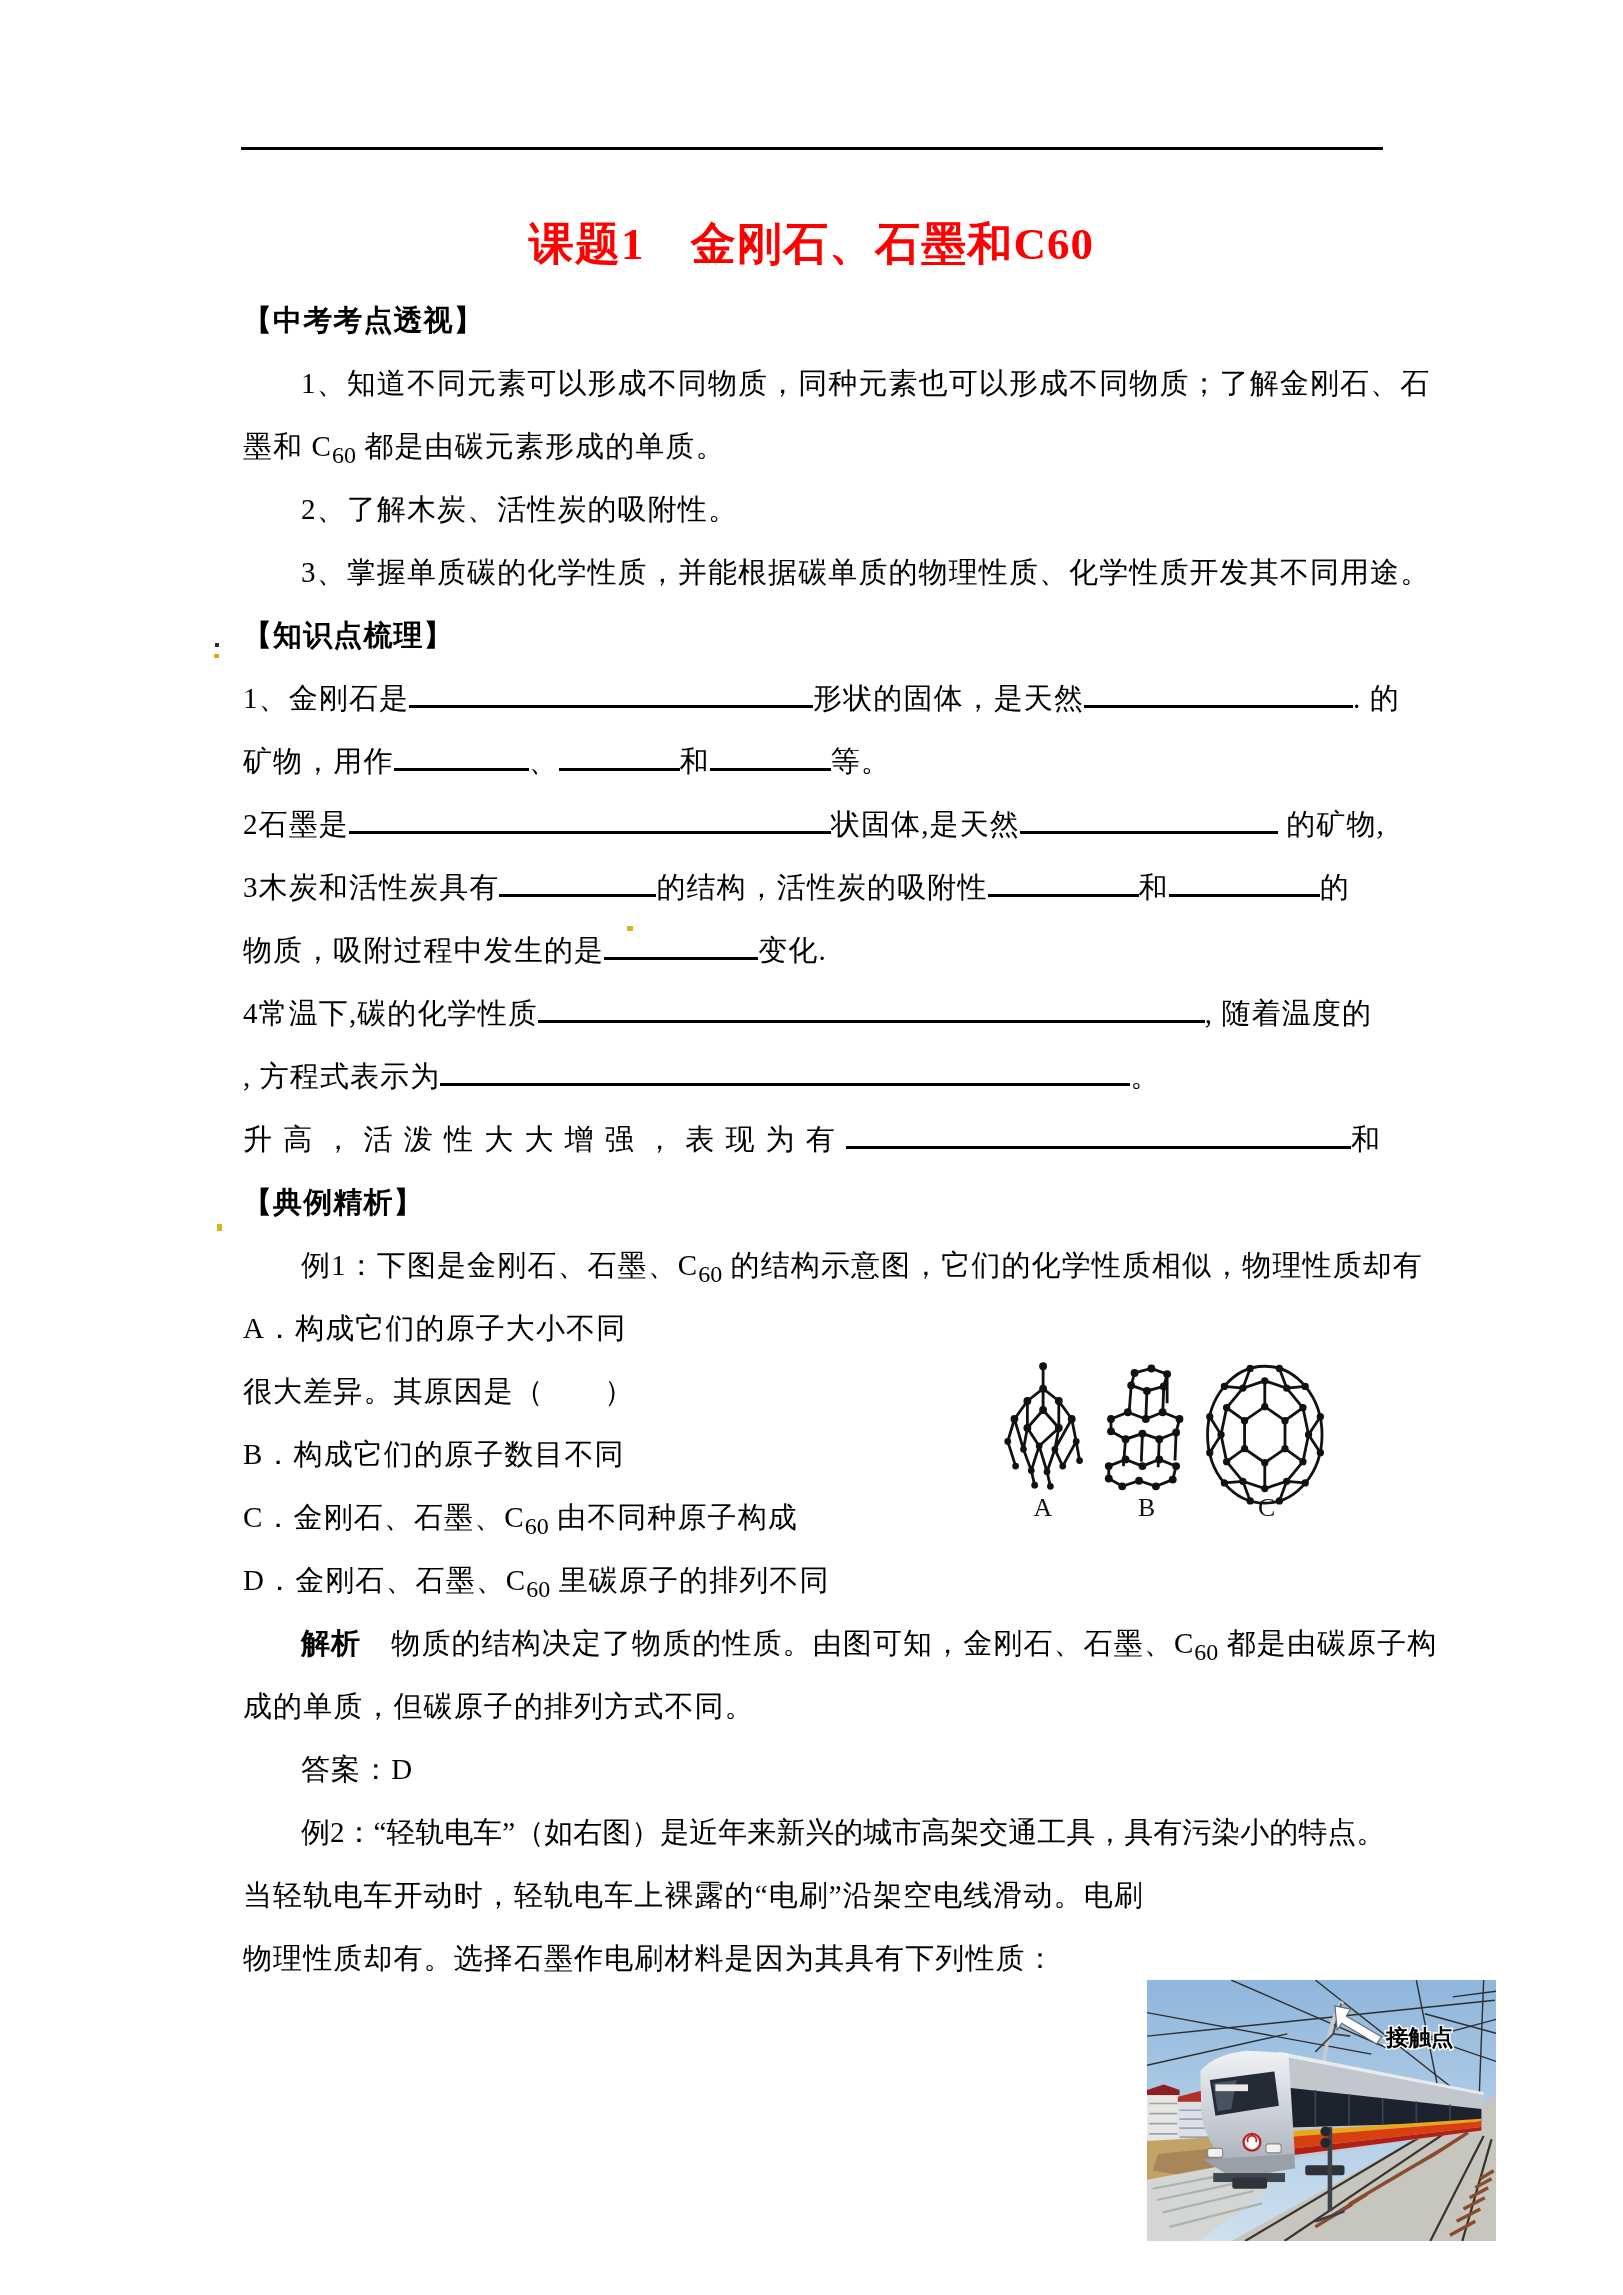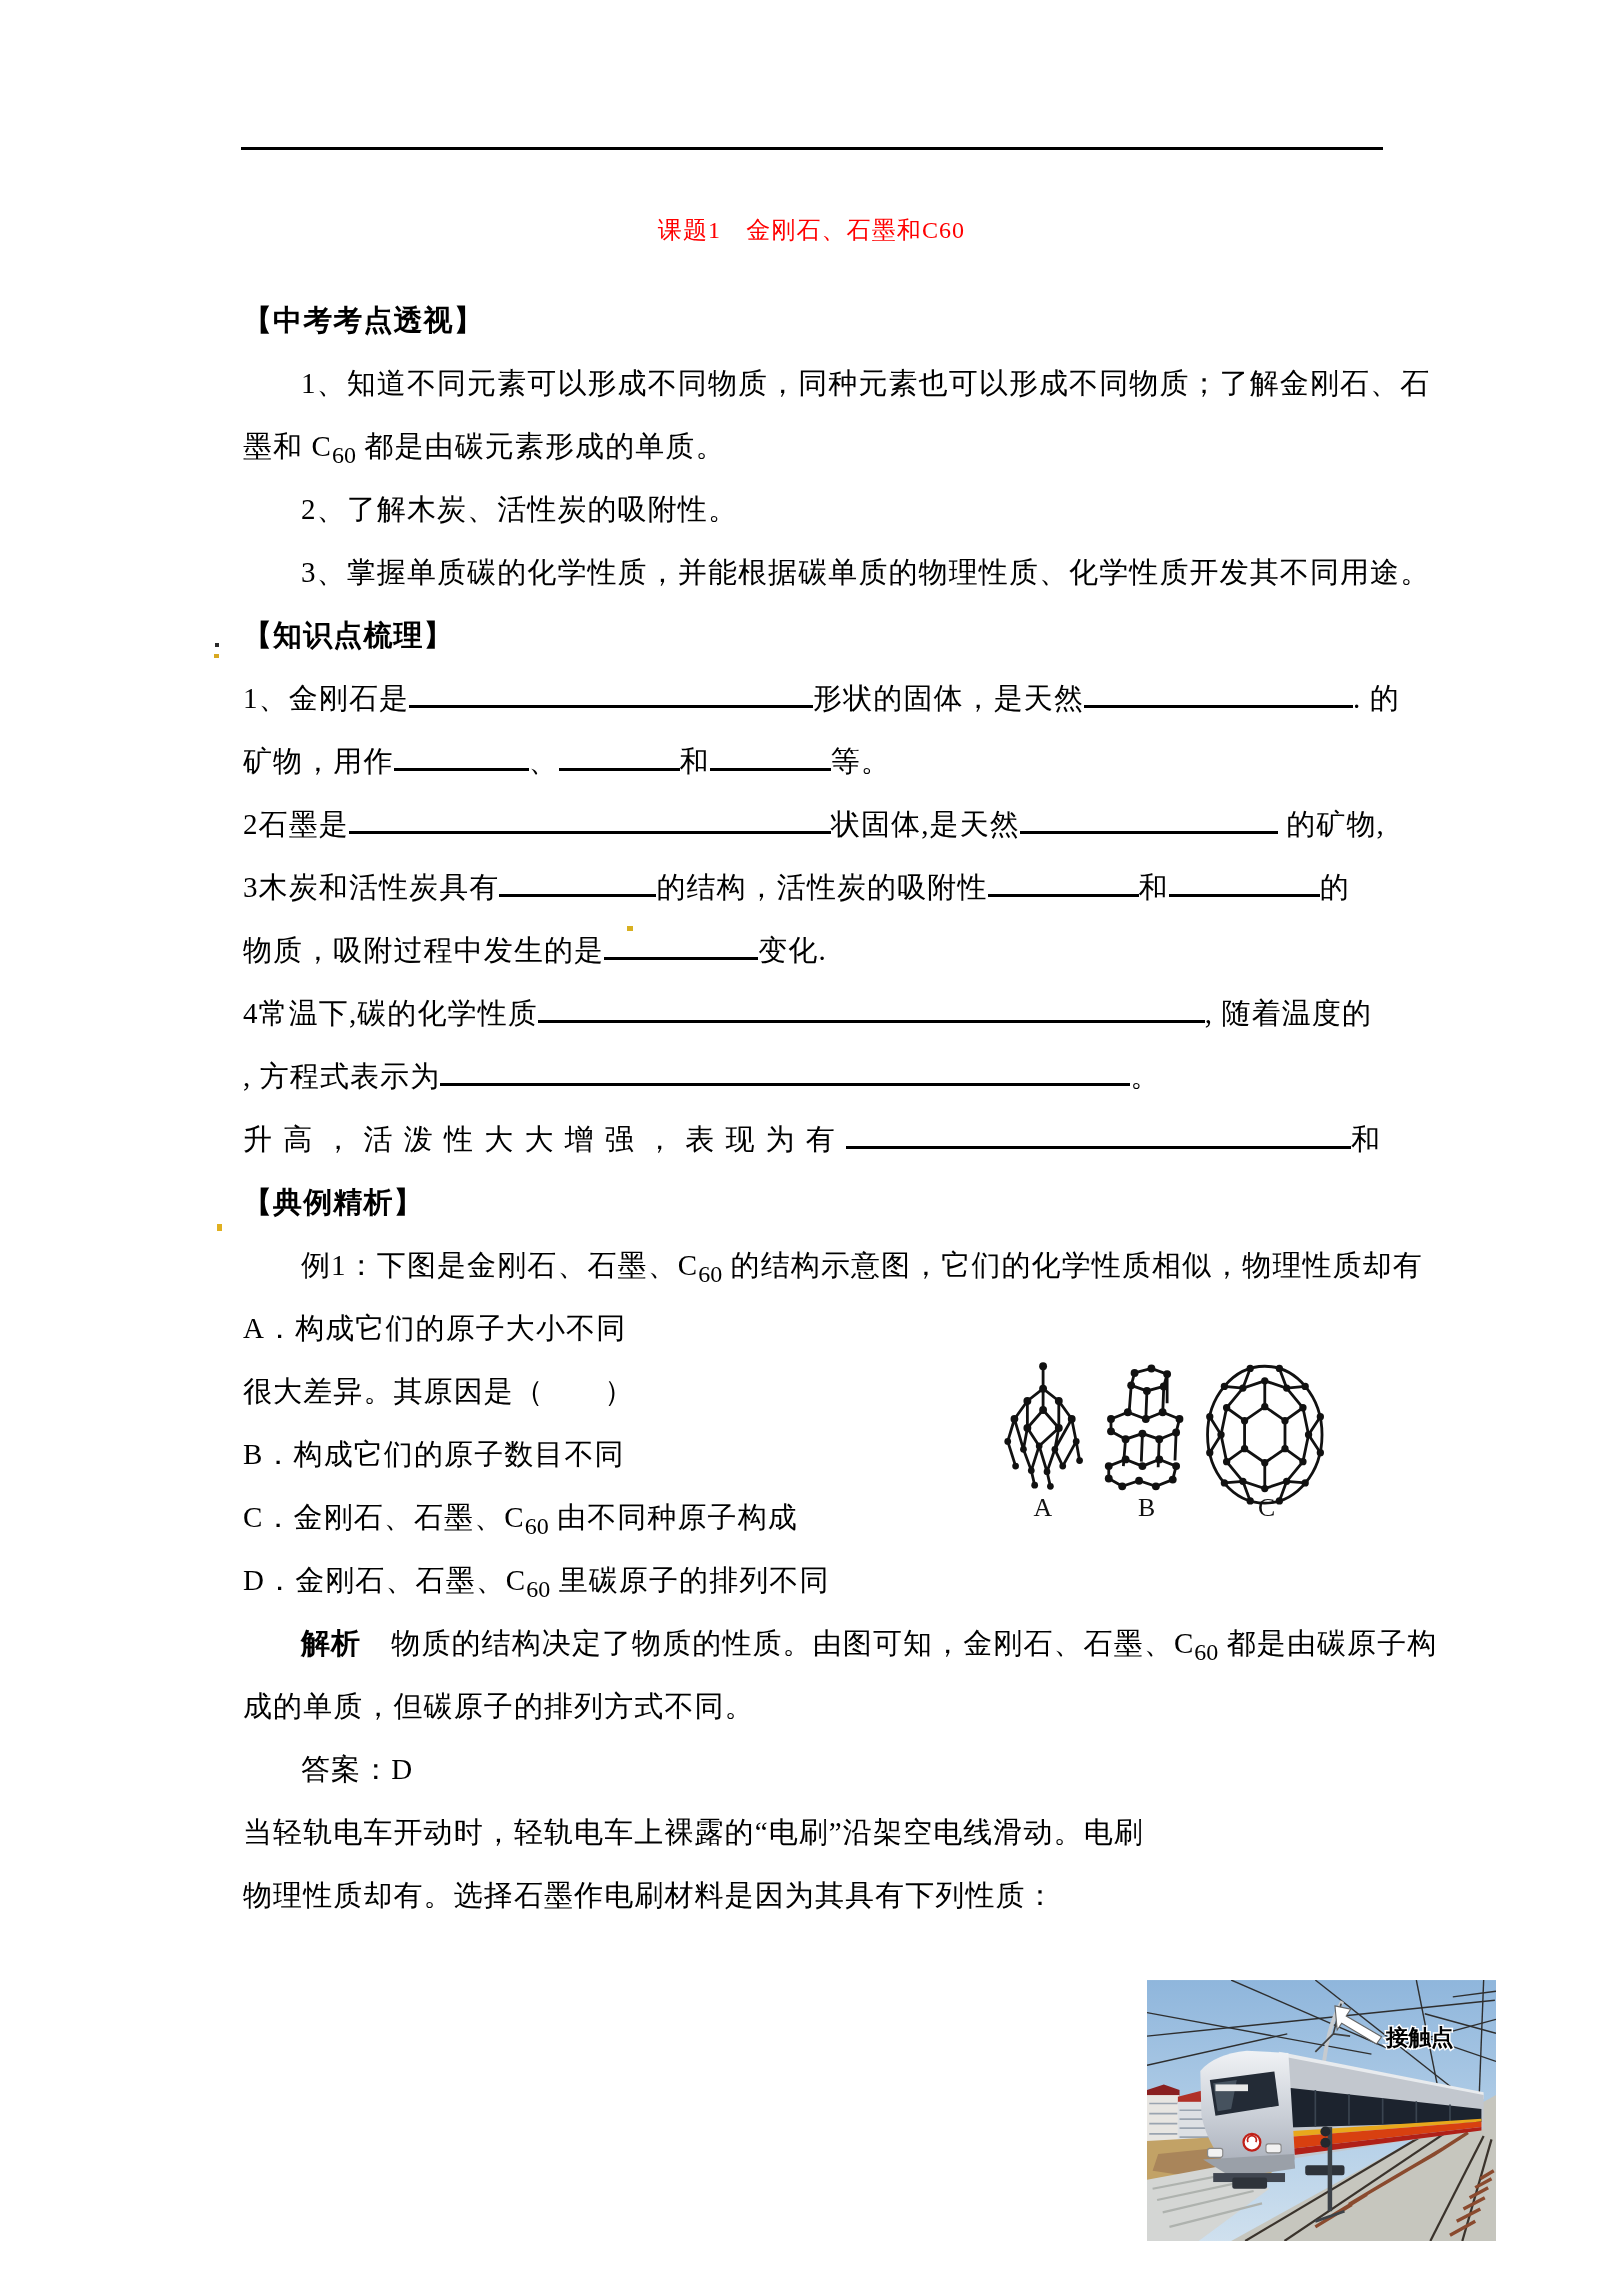--- a/index.html
+++ b/index.html
@@ -1,20 +1,20 @@
 <!DOCTYPE html>
 <html style="font-size:9px"><head>
 <meta charset="utf-8">
 <style>
   html,body{margin:0;padding:0;background:#888;}
   .page{position:relative;width:1623px;height:2295px;background:#ffffff;overflow:hidden;
         font-family:"Liberation Serif","DejaVu Serif",serif;color:#000;}
   .rule{position:absolute;left:241px;top:147px;width:1142px;height:3.4px;background:#000;}
   .title{position:absolute;left:0;top:214px;width:1623px;text-align:center;
-         font-size:24px;font-weight:normal;letter-spacing:1.1px;}
+         font-size:45px;font-weight:bold;letter-spacing:1.1px;}
   .content{position:absolute;left:243px;top:289px;width:1229px;font-size:29px;
            line-height:63px;letter-spacing:1.1px;}
   .line{height:63px;white-space:nowrap;font-family:Liberation Serif, serif;}
   .bold{font-weight:bold;}
   .sub{font-size:24px;vertical-align:-6.7px;letter-spacing:0;}
   .blank{display:inline-block;border-bottom:3.4px solid #000;height:0.82em;}
   .mark{position:absolute;}
   .figure{position:absolute;left:1001px;top:1356px;width:362px;height:163px;}
   .photo{position:absolute;left:1147px;top:1980px;width:349px;height:261px;}
   svg text.figlabel{font-family:"Liberation Serif",serif;font-size:46px;fill:#111;}
@@ -48,20 +48,21 @@
       <div class="line"><span class="bold ">【典例精析】</span></div>
       <div class="line" style="text-indent: 58px;"><span class="">例1：下图是金刚石、石墨、C</span><span class="sub">60</span><span class=""> 的结构示意图，它们的化学性质相似，物理性质却有</span></div>
       <div class="line"><span class="">A．构成它们的原子大小不同</span></div>
       <div class="line"><span class="">很大差异。其原因是（　　）</span></div>
       <div class="line"><span class="">B．构成它们的原子数目不同</span></div>
       <div class="line"><span class="">C．金刚石、石墨、C</span><span class="sub">60</span><span class=""> 由不同种原子构成</span></div>
       <div class="line"><span class="">D．金刚石、石墨、C</span><span class="sub">60</span><span class=""> 里碳原子的排列不同</span></div>
       <div class="line" style="text-indent: 58px;"><span class="bold ">解析</span><span class="">　物质的结构决定了物质的性质。由图可知，金刚石、石墨、C</span><span class="sub">60</span><span class=""> 都是由碳原子构</span></div>
       <div class="line"><span class="">成的单质，但碳原子的排列方式不同。</span></div>
       <div class="line" style="text-indent: 58px;"><span class="">答案：D</span></div>
+      <div class="line" style="text-indent: 58px; letter-spacing: 0px;"><span class="">例2：“轻轨电车”（如右图）是近年来新兴的城市高架交通工具，具有污染小的特点。</span></div>
       <div class="line"><span class="">当轻轨电车开动时，轻轨电车上裸露的“电刷”沿架空电线滑动。电刷</span></div>
       <div class="line"><span class="">物理性质却有。选择石墨作电刷材料是因为其具有下列性质：</span></div>
     </div>
 
   <svg class="figure" viewBox="0 0 645 290">
     <g stroke="#111" stroke-width="5" fill="none">
       <path d="M75 18 L75 58 M75 58 L47 80 M75 58 L103 80 M75 58 L75 96
                M47 80 L24 112 M47 80 L47 128 M103 80 L126 112 M103 80 L103 128
                M75 96 L47 128 M75 96 L103 128
                M24 112 L12 152 M24 112 L40 166 M47 128 L40 166 M47 128 L68 160

